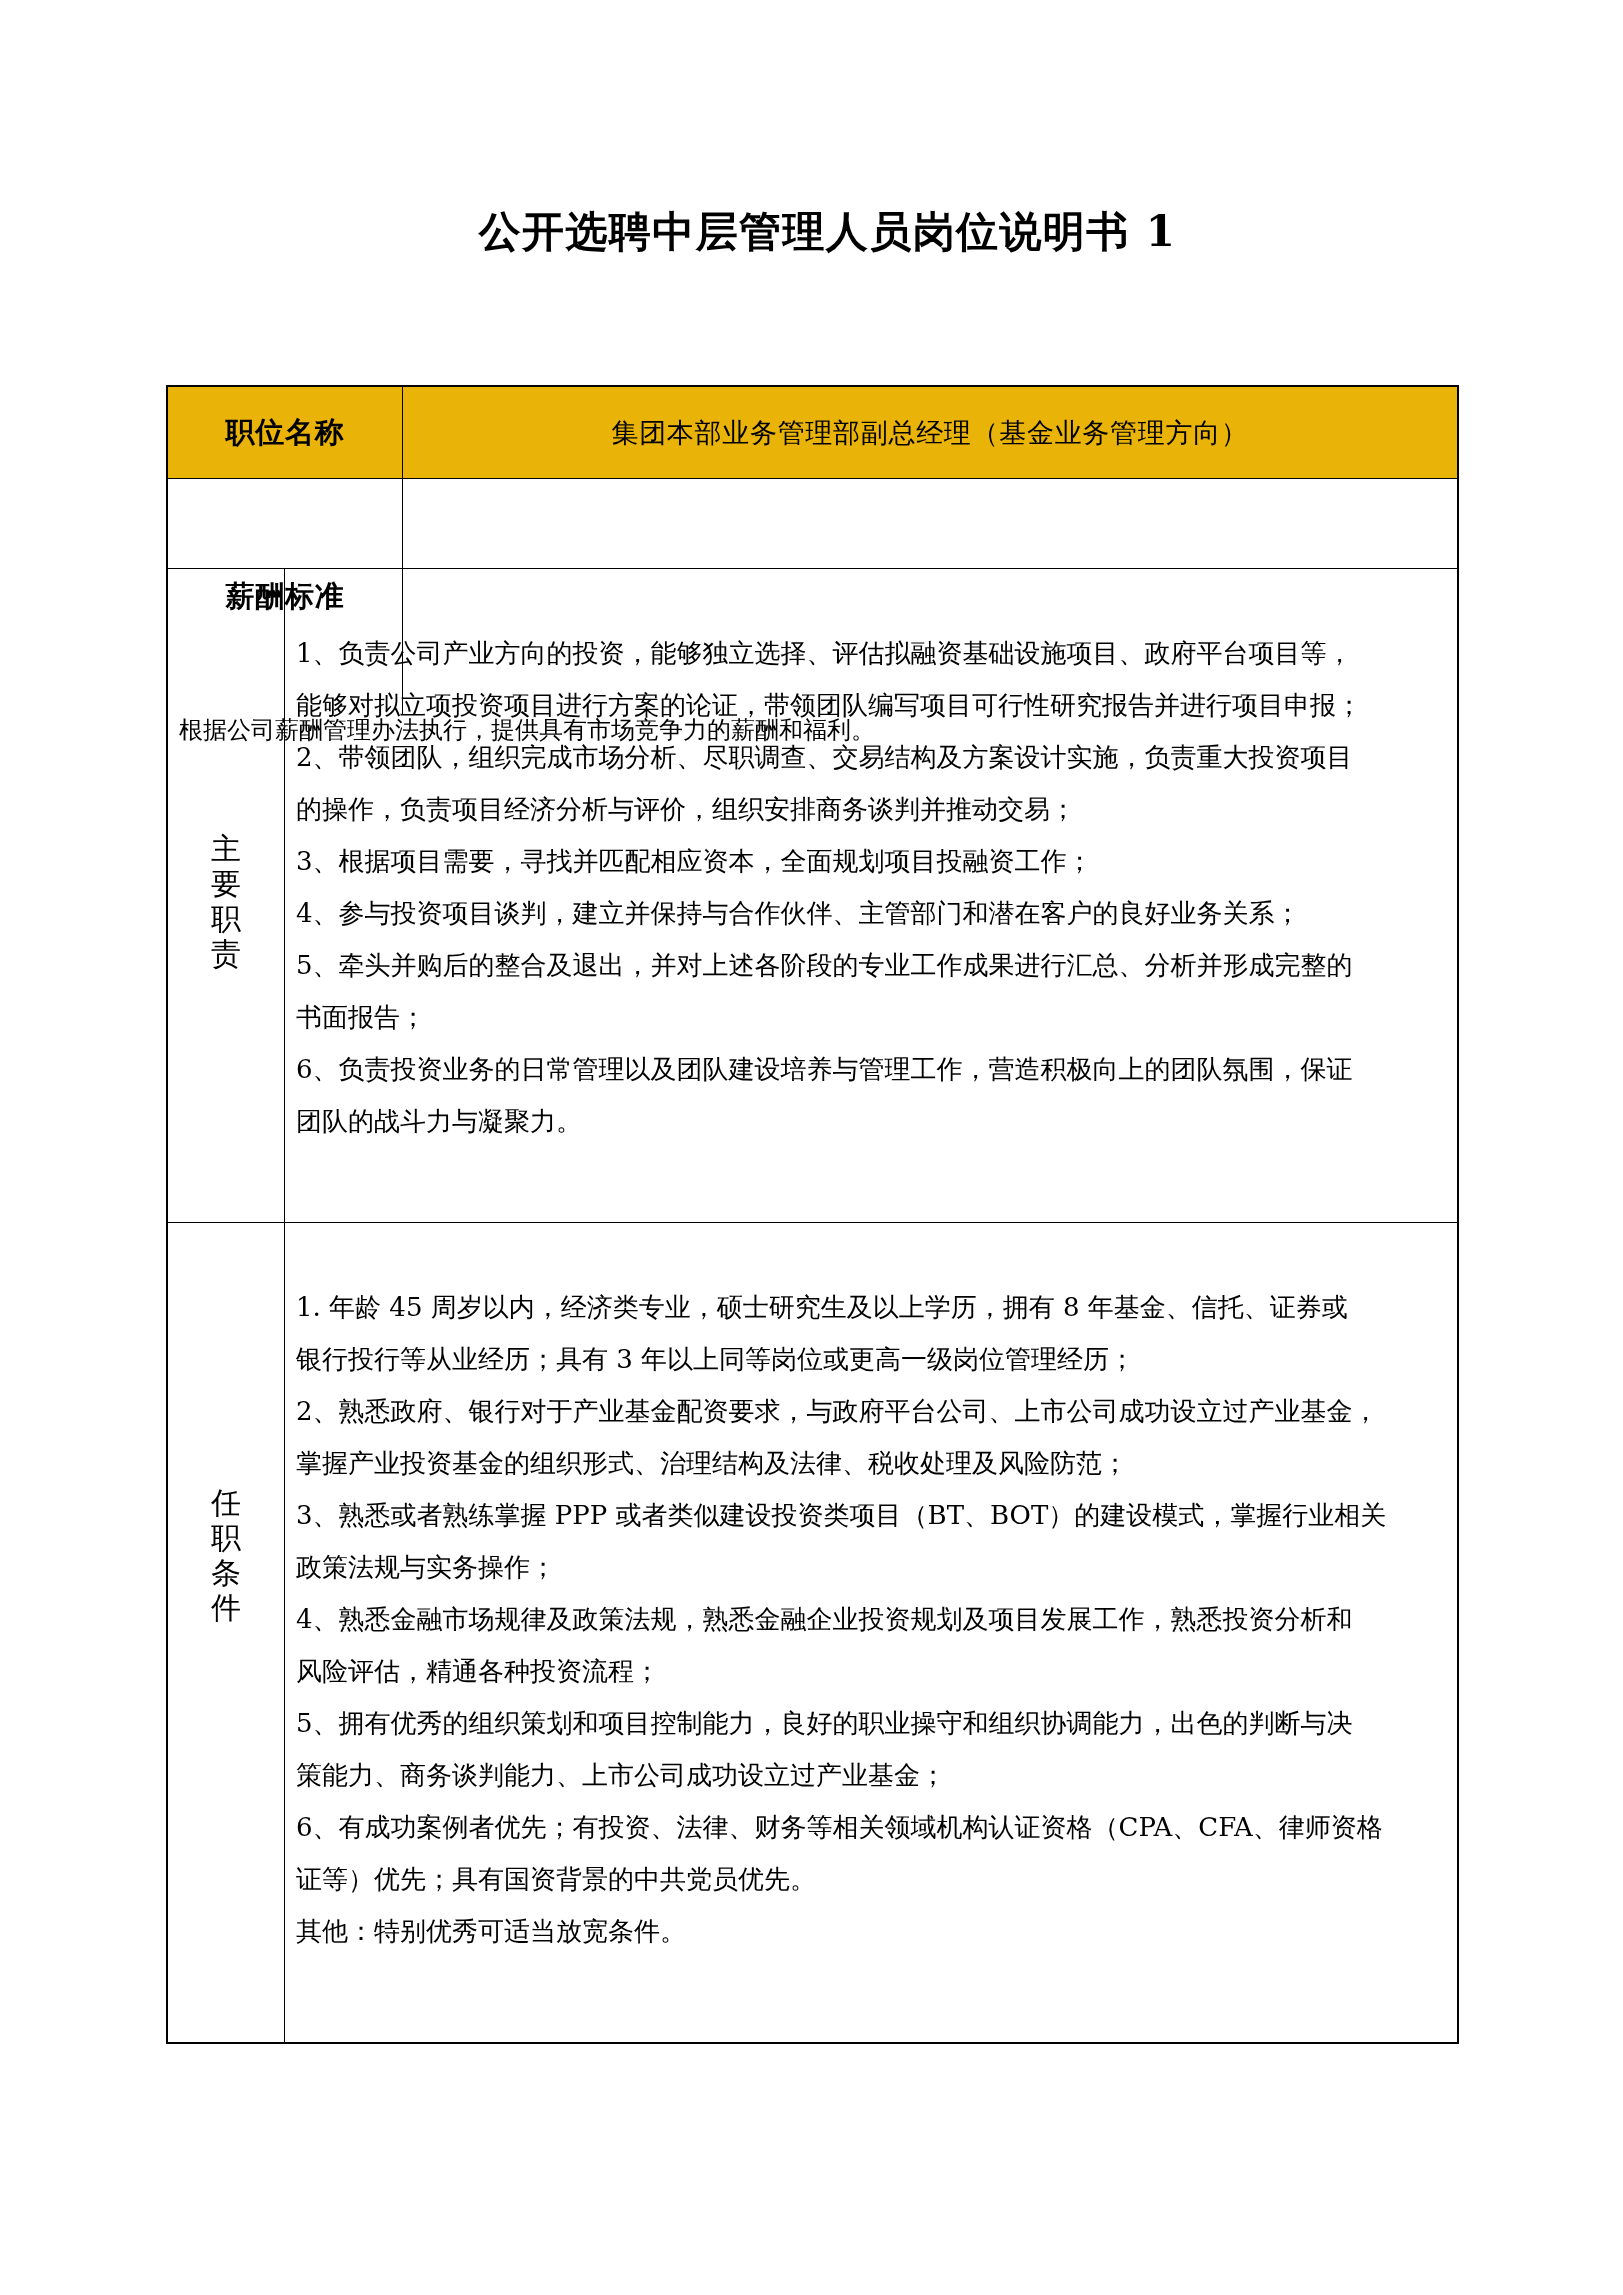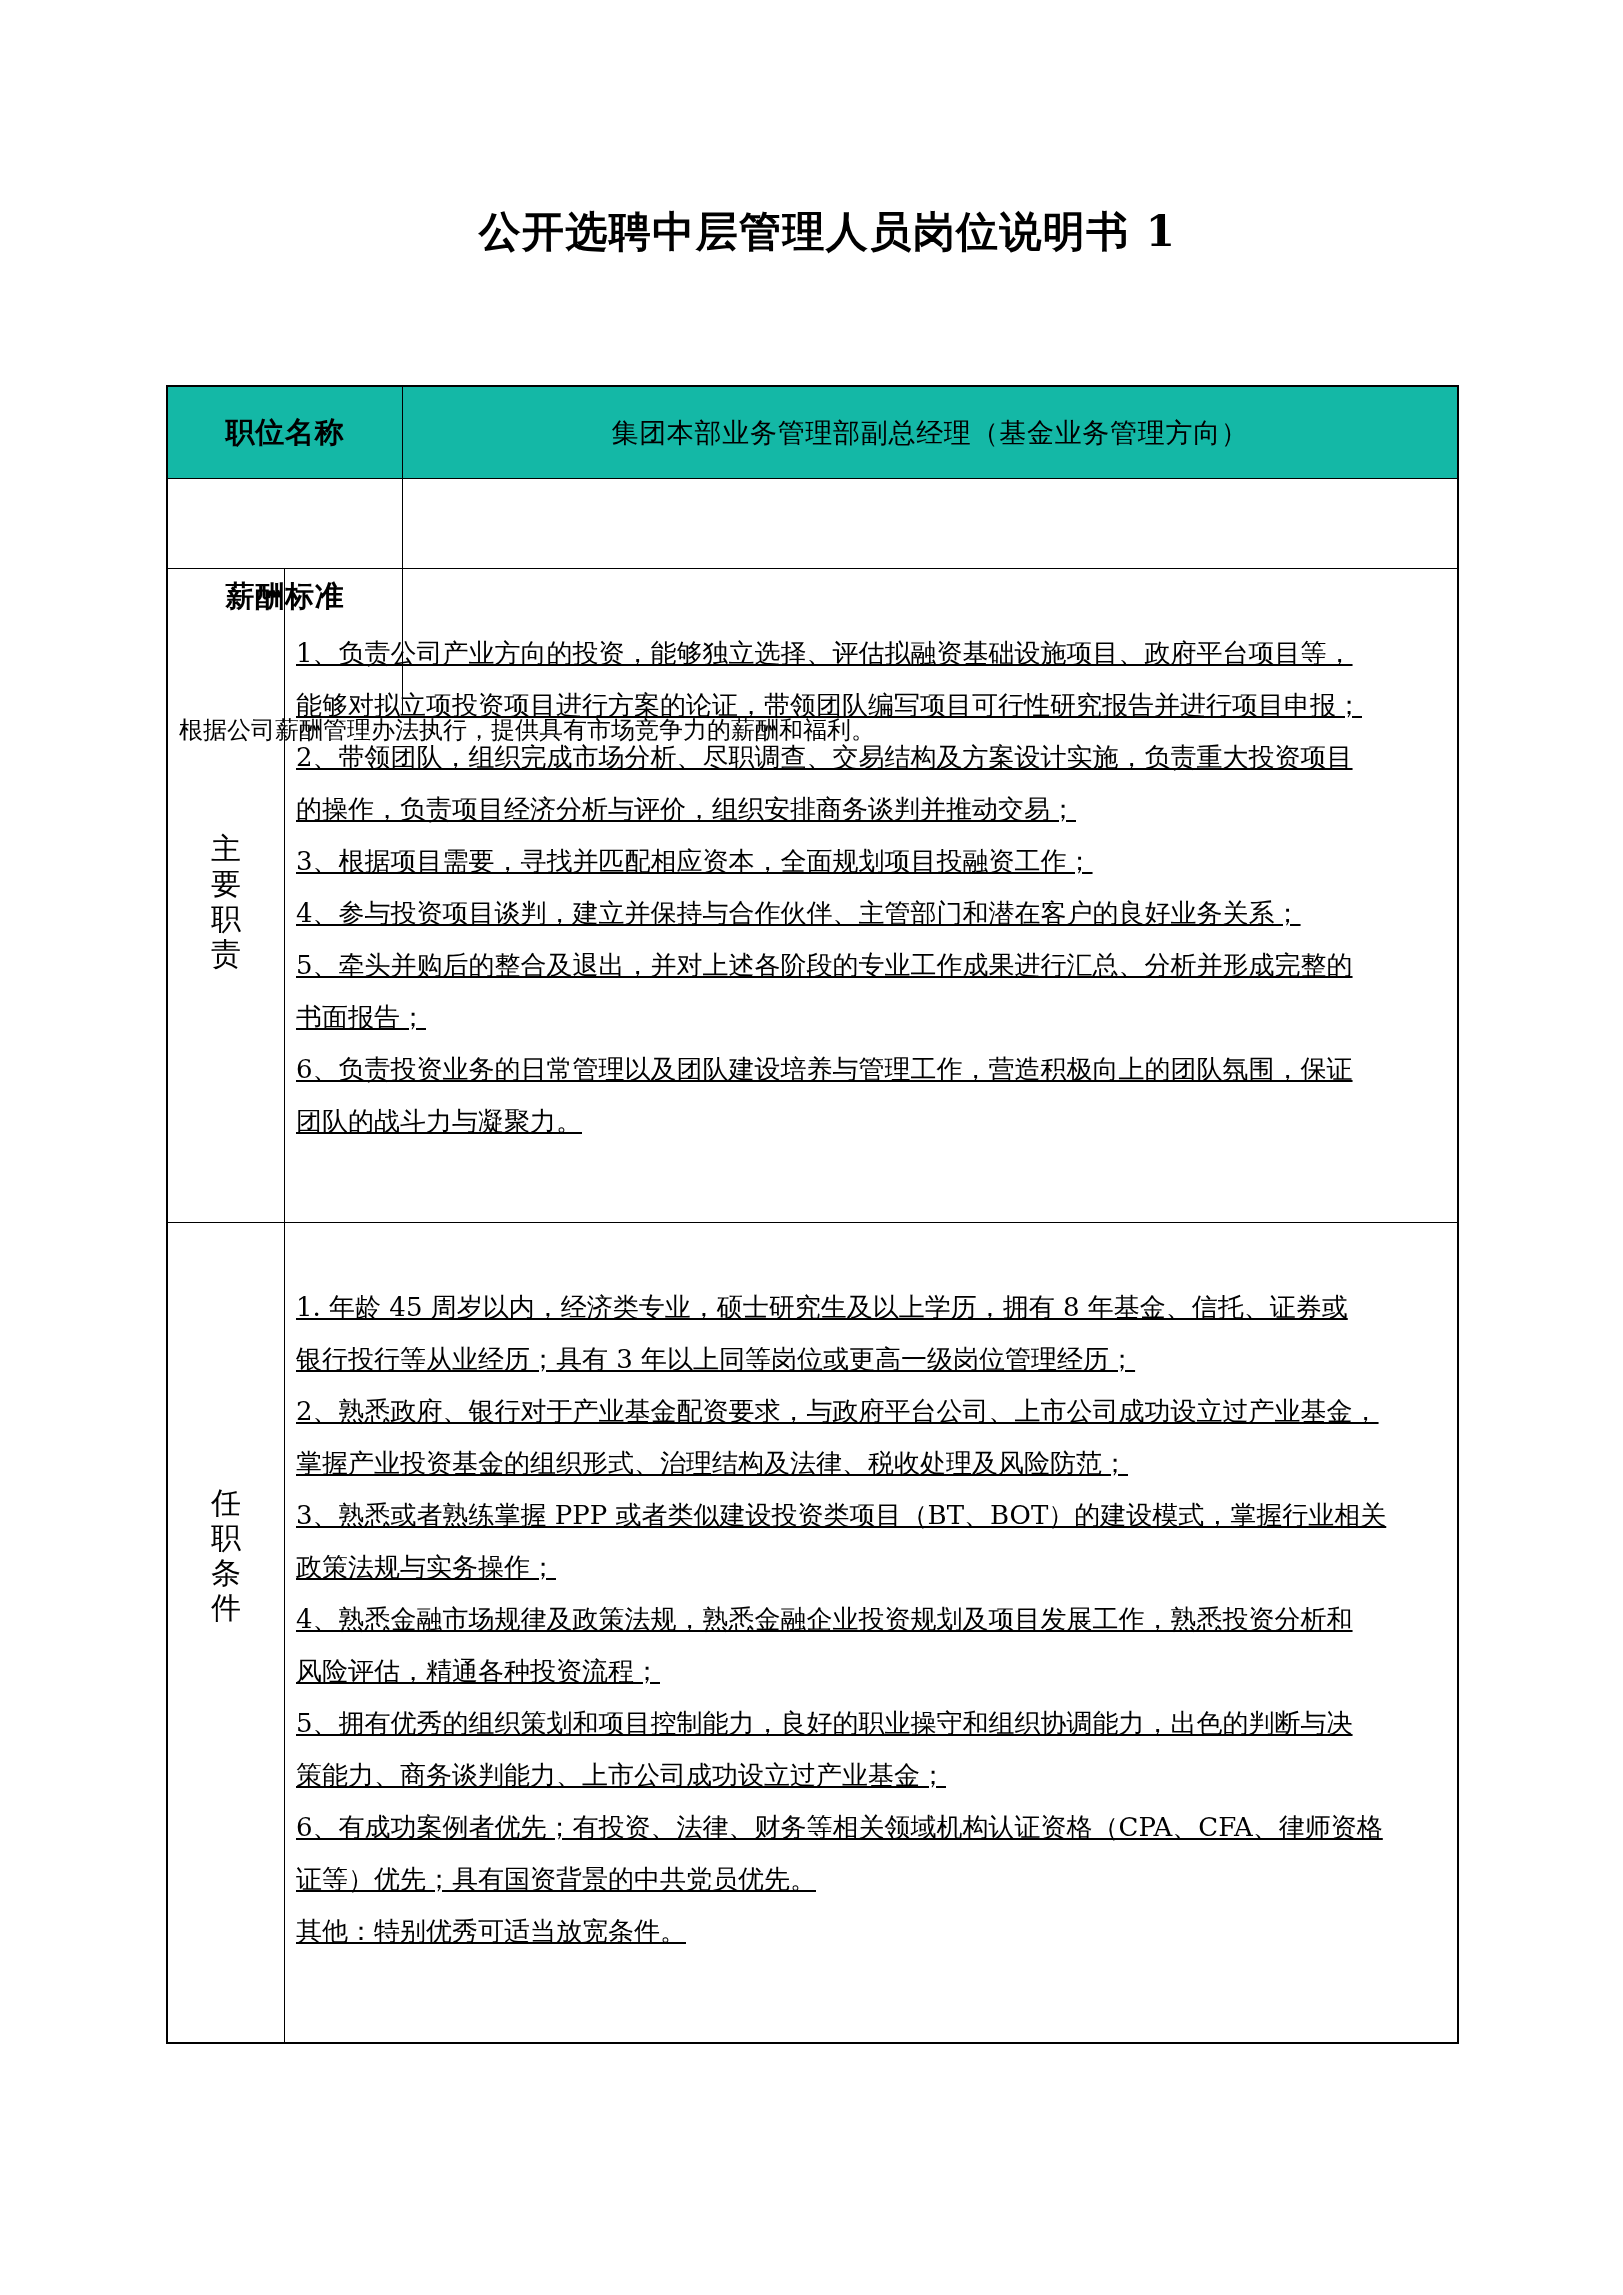--- a/index.html
+++ b/index.html
@@ -31,21 +31,21 @@
     border:2px solid #000000;
     box-sizing:border-box;
     display:flex;
     flex-direction:column;
   }
   .row{
     display:flex;
     box-sizing:border-box;
   }
   .row + .row{ border-top:1.4px solid #000000; }
-  .row1{ height:91px; background:#14b8a6;text-align:center; }
+  .row1{ height:91px; background:#eab308;text-align:center; }
   .row2{ height:90px;flex-direction:column; }
   .row3{ height:654px; }
   .row4{ flex:1; }
   .label-wide{
     width:235px;
     flex:0 0 235px;
     border-right:1.4px solid #000000;
     box-sizing:border-box;
     display:flex;
     align-items:center;
@@ -88,21 +88,20 @@
     flex:1;
     padding:58px 8.2px 0 11px;
     font-size:26px;
     box-sizing:border-box;
     overflow:hidden;
   }
   .text-line{
     height:52px;
     line-height:52px;
     white-space:nowrap;
-    text-decoration:underline;
   }
 </style>
 </head>
 <body>
 
 <div class="page">
 
   <div class="doc-title">公开选聘中层管理人员岗位说明书 1</div>
 
   <div class="job-table">

